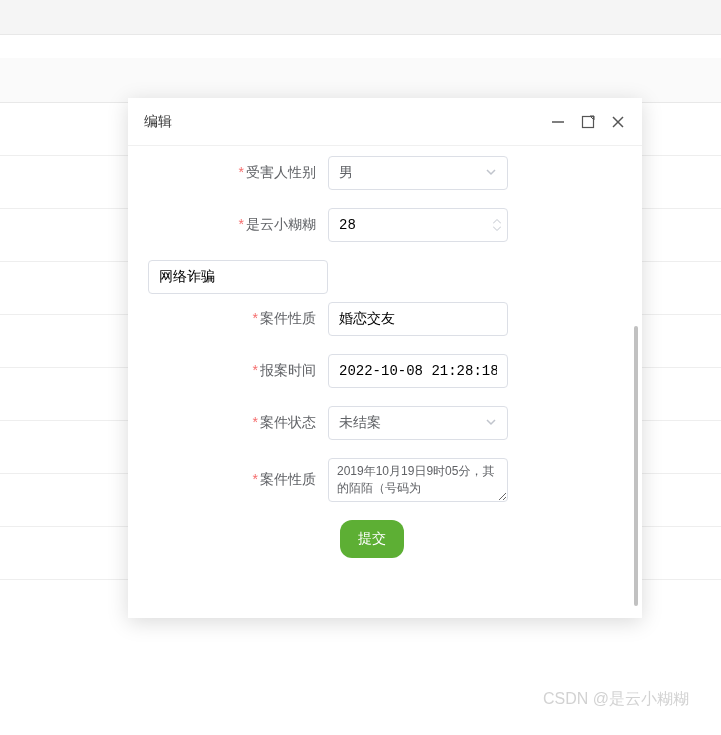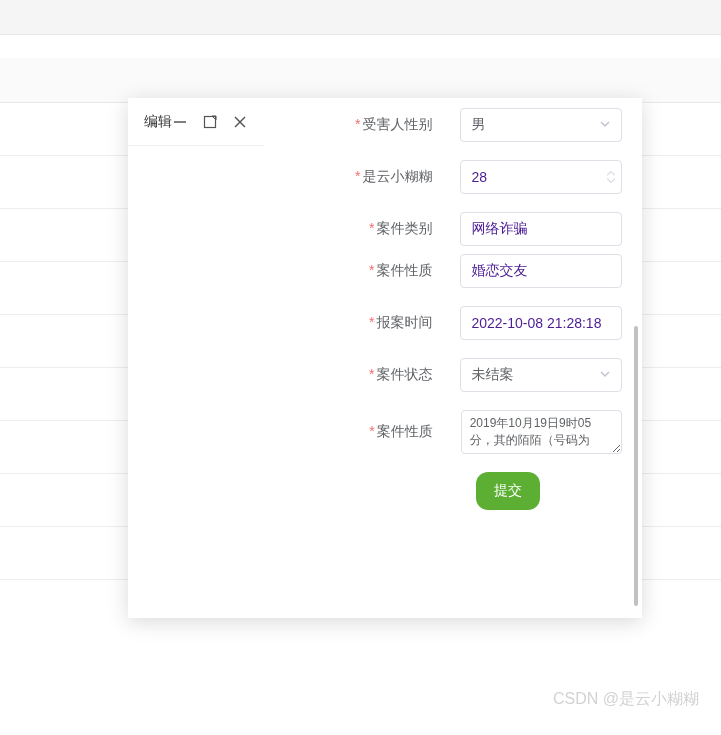--- a/index.html
+++ b/index.html
@@ -41,21 +41,21 @@
     }
     .modal {
       position: absolute;
       top: 98px;
       left: 128px;
       width: 514px;
       height: 520px;
       background: #fff;
       box-shadow: 0 4px 20px rgba(0,0,0,0.15);
       display: flex;
-      flex-direction: row;
+      flex-direction: column;
     }
     .modal-header {
       height: 48px;
       display: flex;
       align-items: center;
       justify-content: space-between;
       padding: 0 16px;
       border-bottom: 1px solid #f0f0f0;
     }
     .modal-title {
@@ -78,21 +78,20 @@
     }
     .modal-body {
       flex: 1;
       overflow-y: auto;
       padding: 10px 20px 20px 20px;
     }
     .form-row {
       display: flex;
       align-items: center;
       margin-bottom: 18px;
-      gap: 16px;
     }
     .form-row.tight {
       margin-bottom: 8px;
     }
     .form-label {
       width: 180px;
       text-align: right;
       padding-right: 12px;
       color: #606266;
       font-size: 14px;
@@ -112,22 +111,22 @@
       display: flex;
       align-items: center;
       position: relative;
       background: #fff;
     }
     .form-control input {
       border: none;
       outline: none;
       width: 100%;
       font-size: 14px;
-      color: #4c1d95;
-      font-family: Liberation Sans, sans-serif;
+      color: #000000;
+      font-family: Liberation Mono, monospace;
       background: transparent;
     }
     .select-arrow {
       position: absolute;
       right: 10px;
       top: 50%;
       transform: translateY(-50%);
       color: #c0c4cc;
       pointer-events: none;
     }
@@ -179,21 +178,21 @@
     .scrollbar-thumb {
       width: 4px;
       height: 280px;
       background: #c1c1c1;
       border-radius: 2px;
       margin-top: 80px;
     }
     .watermark {
       position: absolute;
       bottom: 25px;
-      right: 22px;
+      right: 32px;
       color: rgba(180,180,180,0.6);
       font-size: 16px;
       pointer-events: none;
       text-align: center;
     }
   </style>
 </head>
 <body>
 
 <div class="bg-stripes">
@@ -259,21 +258,20 @@
             </svg>
           <svg width="8" height="6" viewBox="0 0 8 6">
               <path d="M0 1 L4 5 L8 1" fill="none" stroke="#c0c4cc" stroke-width="1"></path>
             </svg>
         </span>
       </div>
     </div>
 
 
     <div class="form-row tight">
-      <div class="form-label"><span class="required">*</span><span>案件类别</span></div>
       <div class="form-control">
         <input type="text" value="网络诈骗" style="">
       </div>
     </div>
 
     <div class="form-row">
       <div class="form-label"><span class="required">*</span><span>案件性质</span></div>
       <div class="form-control">
         <input type="text" value="婚恋交友" style="">
       </div>

